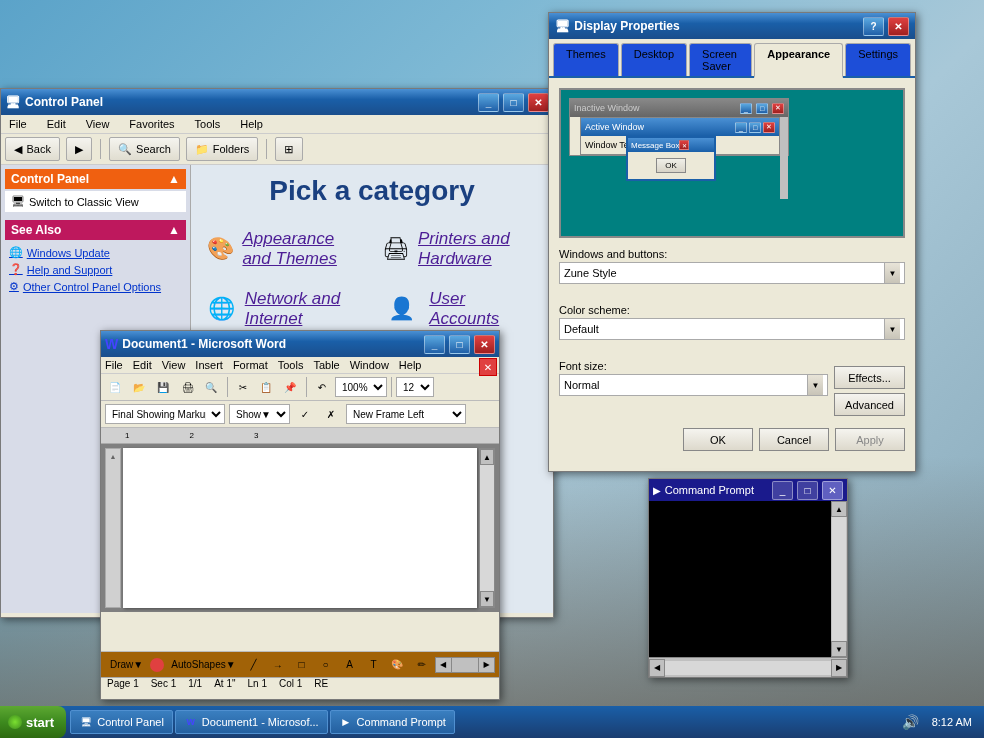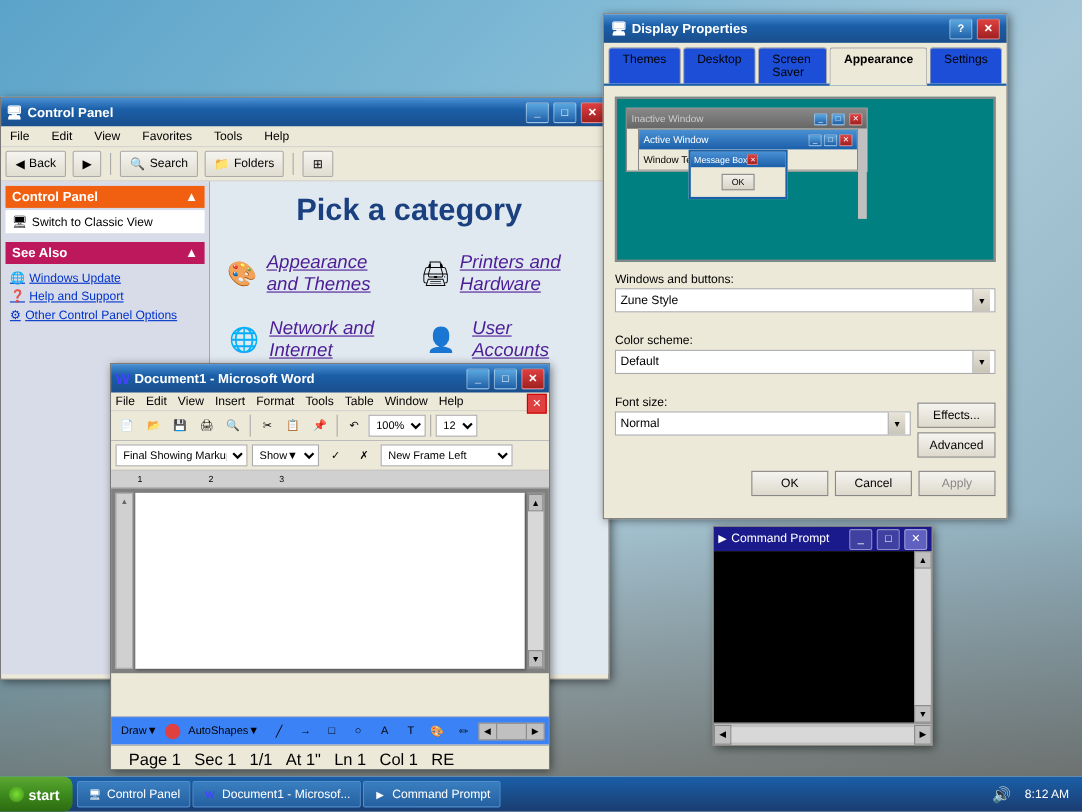--- a/index.html
+++ b/index.html
@@ -285,27 +285,27 @@
     }
     .word-page-inner {
       background: white;
       height: 100%;
       box-shadow: 1px 1px 3px rgba(0,0,0,0.4);
     }
     .word-statusbar {
       height: 22px;
       background: #ece9d8;
       border-top: 1px solid #aaa;
-      display: flex; align-items: flex-end; padding: 0 16px;
-      font-size: 15px; gap: 12px;
+      display: flex; align-items: flex-start; padding: 0 6px;
+      font-size: 10px; gap: 12px;
       position: absolute; bottom: 0; left: 0; right: 0;
     }
     .word-draw-bar {
       height: 26px;
-      background: #3b82f6;
+      background: #a16207;
       border-top: 1px solid #bbb;
       display: flex; align-items: center; padding: 0 4px; gap: 2px;
       position: absolute; bottom: 22px; left: 0; right: 0;
     }
 
     
     .display-props {
       top: 12px; left: 548px;
       width: 368px;
       height: 460px;

